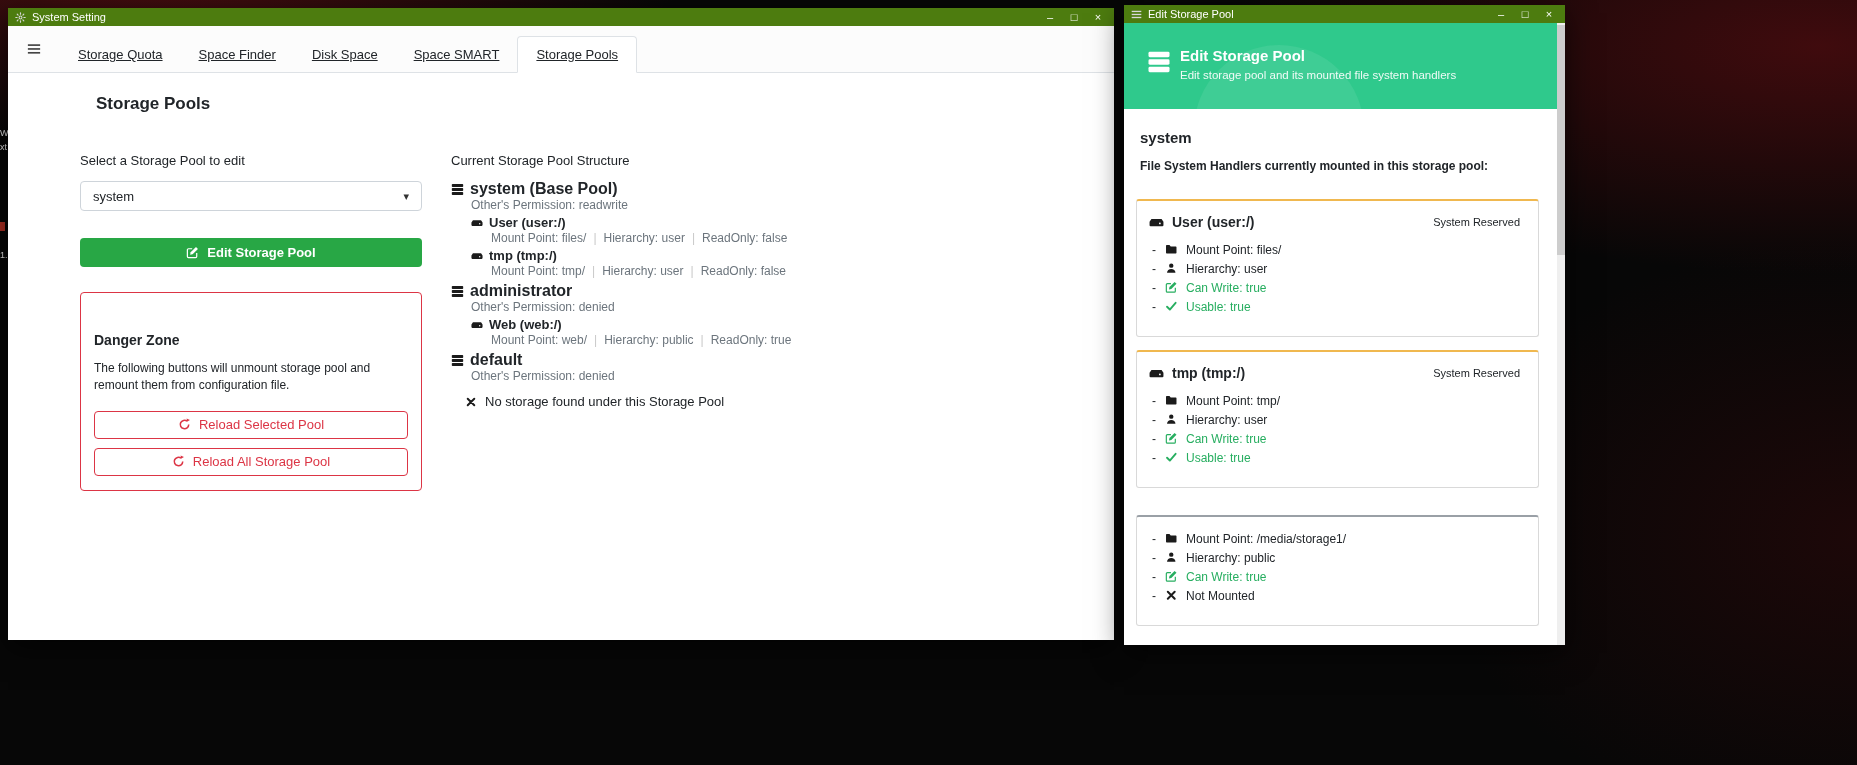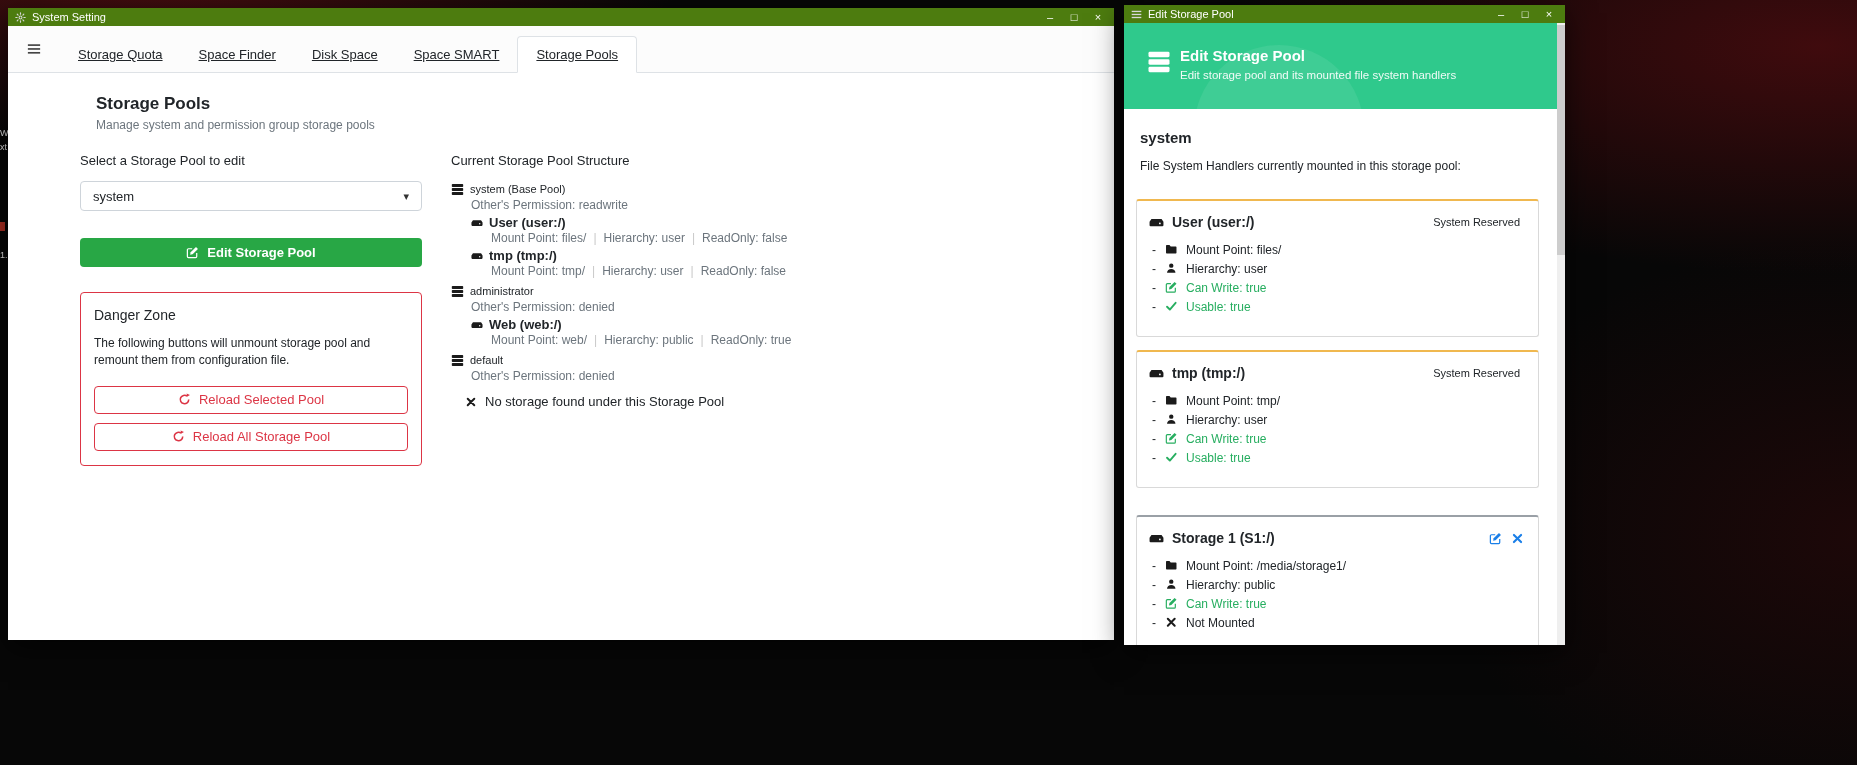--- a/index.html
+++ b/index.html
@@ -35,50 +35,50 @@
   .page-title{font-size:17px;font-weight:bold;color:#212529;}
   .page-sub{font-size:12px;color:#6c757d;margin-top:4px;}
   .col-left{position:absolute;left:72px;top:80px;width:342px;}
   .col-right{position:absolute;left:443px;top:80px;width:640px;}
   .field-label{font-size:13px;margin-bottom:13px;}
   .select{height:30px;border:1px solid #ced4da;border-radius:4px;display:flex;align-items:center;padding:0 12px;font-size:13px;box-sizing:border-box;background:#fff;}
   .select .caret{margin-left:auto;font-size:11px;color:#333;}
   .btn-green{margin-top:27px;width:100%;height:29px;background:#28a745;border:none;border-radius:4px;color:#fff;font-size:13px;font-weight:600;display:flex;align-items:center;justify-content:center;gap:8px;font-family:inherit;}
   .btn-green .bicon{font-size:13px;display:flex;}
   .danger-card{margin-top:25px;border:1px solid #dc3545;border-radius:4px;padding:14px 13px;box-sizing:border-box;}
-  .danger-title{font-size:14px;font-weight:400;margin-bottom:12px;}
+  .danger-title{font-size:14px;font-weight:700;margin-bottom:12px;margin-top:25px;}
   .danger-desc{font-size:12px;line-height:1.45;width:300px;margin-bottom:16px;}
   .btn-outline-red{width:100%;height:28px;background:#fff;border:1px solid #dc3545;border-radius:4px;color:#dc3545;font-size:13px;display:flex;align-items:center;justify-content:center;gap:8px;font-family:inherit;margin-bottom:9px;}
   .btn-outline-red:last-child{margin-bottom:0;}
   .btn-outline-red .bicon{font-size:13px;display:flex;}
   .struct-title{font-size:13px;height:16px;margin-bottom:13px;}
   .pool{margin-bottom:7px;}
   .pool-head{display:flex;align-items:center;gap:6px;height:14px;}
   .pool-head .ticon{font-size:13px;color:#1b1b1b;display:flex;}
-  .pool-name{font-size:11px;font-weight:normal;}
+  .pool-name{font-size:16px;font-weight:bold;}
   .pool-perm{height:13px;font-size:12px;color:#6c757d;margin-left:20px;margin-top:2px;}
   .children{margin-left:20px;}
   .child{margin-top:5px;}
   .child-head{display:flex;align-items:center;gap:6px;height:13px;}
   .child-head .ticon{font-size:12px;color:#1b1b1b;display:flex;}
   .child-name{font-size:13px;font-weight:bold;}
   .child-detail{height:13px;font-size:12px;color:#6c757d;margin-left:20px;margin-top:2px;white-space:nowrap;}
   .sep{color:#c9c9c9;margin:0 7px;}
   .empty-row{display:flex;align-items:center;gap:8px;margin:12px 0 0 14px;font-size:13px;color:#212529;}
   .empty-row .ticon{font-size:12px;color:#1b1b1b;display:flex;}
 
   
   .win-body{position:absolute;top:18px;left:0;right:8px;bottom:0;background:#fff;overflow:hidden;}
   .banner{height:86px;background:#2fc98c;position:relative;overflow:hidden;color:#fff;}
   .banner-circle{position:absolute;left:70px;top:22px;width:170px;height:170px;border-radius:50%;background:rgba(255,255,255,0.08);}
   .banner-icon{position:absolute;left:23px;top:27px;font-size:24px;color:#fff;display:flex;}
   .banner-title{position:absolute;left:56px;top:24px;font-size:15px;font-weight:bold;}
   .banner-sub{position:absolute;left:56px;top:46px;font-size:11.5px;color:rgba(255,255,255,0.92);}
   .rw-pool-name{margin:20px 0 0 16px;font-size:15px;font-weight:bold;}
-  .rw-desc{margin:13px 6px 0 16px;font-size:12px;}
+  .rw-desc{margin:13px 6px 0 16px;font-size:12px;font-weight:bold;}
   .cards{margin:26px 0 0 12px;width:403px;}
   .hcard{border:1px solid #d9d9d9;border-radius:3px;padding:12px 12px 20px;box-sizing:border-box;margin-bottom:13px;}
   .hcard.reserved{border-top:2px solid #f0b84f;}
   .hcard.storage{border-top:2px solid #9aa0a6;margin-top:27px;}
   .hhead{display:flex;align-items:center;height:18px;margin-bottom:9px;}
   .hicon{font-size:15px;color:#1b1b1b;display:flex;margin-right:8px;}
   .hname{font-size:14px;font-weight:bold;}
   .hbadge{margin-left:auto;font-size:11px;color:#212529;padding-right:6px;}
   .hactions{margin-left:auto;display:flex;gap:9px;color:#1a7fe8;padding-right:2px;}
   .hactions .act{font-size:13px;display:flex;color:#1a7fe8;}
@@ -135,21 +135,20 @@
       <div class="tab">Storage Quota</div>
       <div class="tab">Space Finder</div>
       <div class="tab">Disk Space</div>
       <div class="tab">Space SMART</div>
       <div class="tab active">Storage Pools</div>
     </div>
 
     <div class="content">
       <div class="page-head">
         <div class="page-title">Storage Pools</div>
-        <div class="page-sub">Manage system and permission group storage pools</div>
       </div>
 
       <div class="col-left">
         <div class="field-label">Select a Storage Pool to edit</div>
         <div class="select">
           <span>system</span>
           <span class="caret">▾</span>
         </div>
         <button class="btn-green">
           <span class="bicon">
@@ -419,42 +418,20 @@
             <span class="ricon">
                 <svg class="svgi" viewBox="0 0 16 16">
                   <path d="M2.6 8.6 L6.2 12.2 L13.6 3.6" fill="none" stroke="currentColor" stroke-width="2.4" stroke-linecap="round" stroke-linejoin="round"></path>
                 </svg>
               </span>
             <span class="rtext">Usable: true</span>
           </div>
         </div>
 
         <div class="hcard storage">
-          <div class="hhead">
-            <span class="hicon">
-              <svg class="svgi" viewBox="0 0 16 16">
-                  <path d="M2.6 4.2 h10.8 l2 3 v3.6 a1.1 1.1 0 0 1 -1.1 1.1 H1.7 a1.1 1.1 0 0 1 -1.1 -1.1 V7.2 z" fill="currentColor"></path>
-                  <circle cx="11.6" cy="9" r="0.95" fill="#fff"></circle>
-                </svg>
-            </span>
-            <span class="hname">Storage 1 (S1:/)</span>
-            <span class="hactions">
-              <span class="act">
-                  <svg class="svgi" viewBox="0 0 16 16">
-                    <path d="M13.2 8.6 V13 a1.3 1.3 0 0 1 -1.3 1.3 H3 A1.3 1.3 0 0 1 1.7 13 V4.7 A1.3 1.3 0 0 1 3 3.4 h4.6" fill="none" stroke="currentColor" stroke-width="1.5"></path>
-                    <path d="M12.3 1.2 l2.4 2.4 -6.6 6.6 -3 0.6 0.6 -3 z" fill="currentColor"></path>
-                  </svg>
-                </span>
-              <span class="act">
-                  <svg class="svgi" viewBox="0 0 16 16">
-                    <path d="M3.6 3.6 L12.4 12.4 M12.4 3.6 L3.6 12.4" stroke="currentColor" stroke-width="2.6" stroke-linecap="round"></path>
-                  </svg>
-                </span>
-            </span>
-          </div>
           <div class="hrow">
             <span class="dash">-</span>
             <span class="ricon">
                 <svg class="svgi" viewBox="0 0 16 16">
                   <path d="M1.3 3.4 a0.9 0.9 0 0 1 0.9 -0.9 h3.5 l1.6 1.9 h6.5 a0.9 0.9 0 0 1 0.9 0.9 v7.3 a0.9 0.9 0 0 1 -0.9 0.9 H2.2 a0.9 0.9 0 0 1 -0.9 -0.9 z" fill="currentColor"></path>
                 </svg>
               </span>
             <span class="rtext">Mount Point: /media/storage1/</span>
           </div>
           <div class="hrow">

